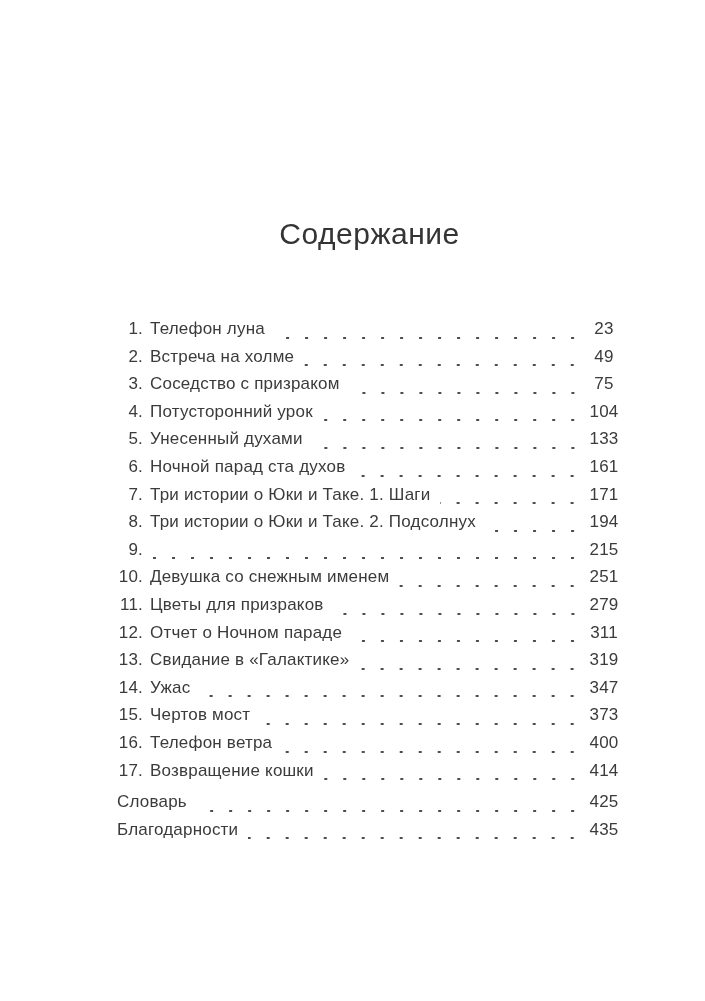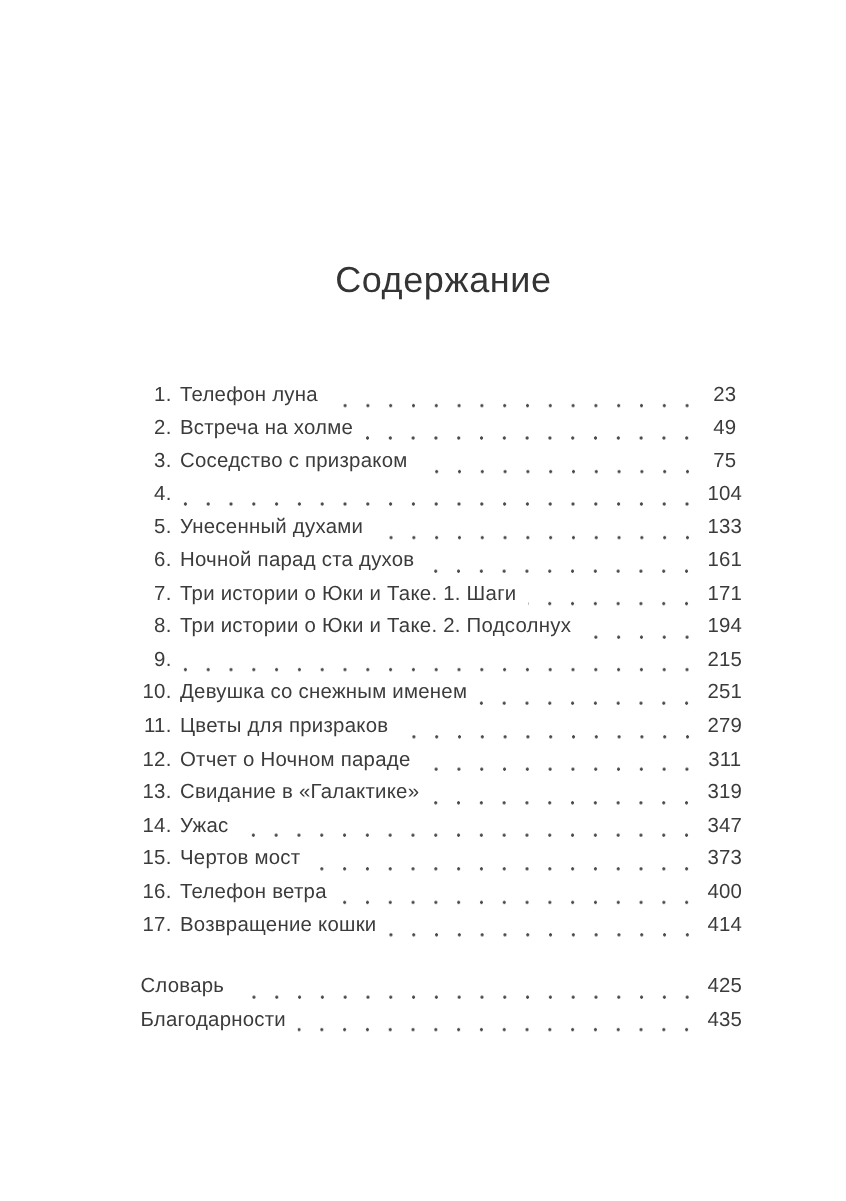--- a/index.html
+++ b/index.html
@@ -65,21 +65,21 @@
     background-repeat: repeat-x;
     background-position: right 4px bottom 6px;
   }
   .toc-row .pagenum {
     flex: none;
     min-width: 36px;
     text-align: center;
     white-space: nowrap;
   }
   .back-matter {
-    margin-top: 24px;
+    margin-top: 4px;
   }
   .back-matter .toc-row .entry-title {
     padding-left: 0;
   }
 </style>
 </head>
 <body>
 
 <div class="page">
   <div class="content">
@@ -100,20 +100,21 @@
         <span class="pagenum">49</span>
       </div>
       <div class="toc-row">
         <span class="num">3.</span>
         <span class="entry-title">Соседство с призраком</span>
         <span class="leader"></span>
         <span class="pagenum">75</span>
       </div>
       <div class="toc-row">
         <span class="num">4.</span>
+        <span class="entry-title">Потусторонний урок</span>
         <span class="leader"></span>
         <span class="pagenum">104</span>
       </div>
       <div class="toc-row">
         <span class="num">5.</span>
         <span class="entry-title">Унесенный духами</span>
         <span class="leader"></span>
         <span class="pagenum">133</span>
       </div>
       <div class="toc-row">

